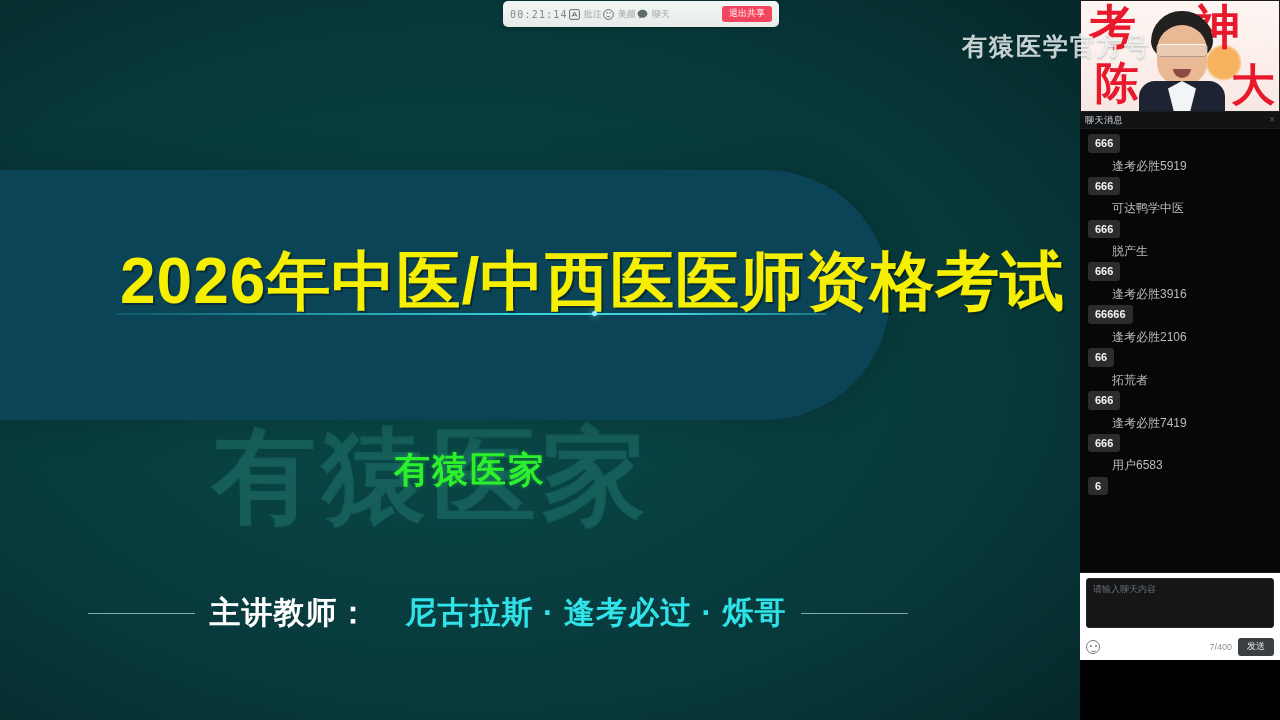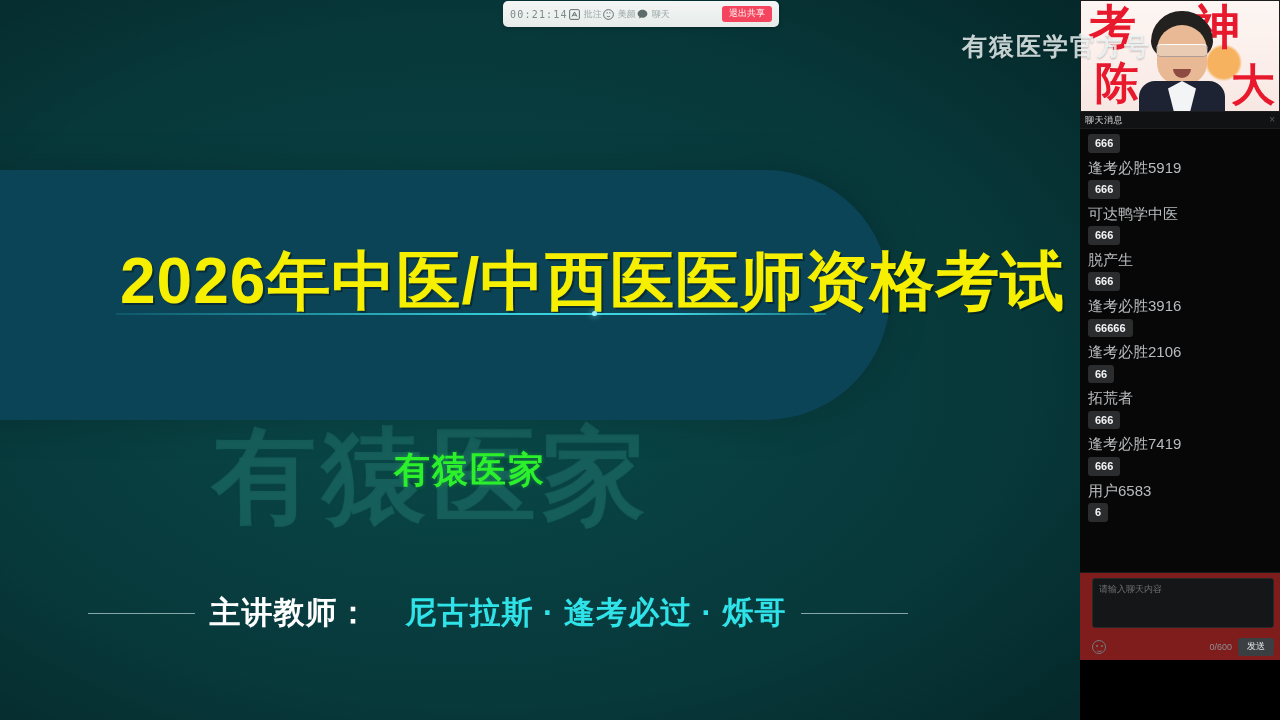--- a/index.html
+++ b/index.html
@@ -339,45 +339,46 @@
   .chat-list {
     flex: 1 1 auto;
     overflow: hidden;
     padding: 4px 0 2px 0;
   }
   .msg {
     padding: 0 0 0 8px;
     margin-bottom: 7px;
   }
   .msg-user {
-    font-size: 15px;
+    font-size: 12px;
     color: #b9bcbf;
     margin-bottom: 3px;
     line-height: 1.1;
     white-space: nowrap;
     overflow: hidden;
+    margin-left: 24px;
   }
   .msg-bubble {
     display: inline-block;
     background: #2b2c2e;
     color: #f2f4f6;
     font-size: 11px;
     font-weight: bold;
     border-radius: 3px;
     padding: 3px 7px;
     line-height: 1.15;
     max-width: 170px;
     word-break: break-all;
   }
 
   .chat-compose {
     flex: 0 0 auto;
     border-top: 1px solid #1a1b1d;
-    background: #7f1d1d;
-    padding: 5px 6px 4px 12px;
+    background: #ffffff;
+    padding: 5px 6px 4px 6px;
   }
   .chat-input {
     width: 100%;
     height: 50px;
     background: #151617;
     border: 1px solid #262829;
     border-radius: 3px;
     color: #cfd3d6;
     font-size: 9px;
     padding: 5px 6px;
@@ -581,21 +582,21 @@
           <div class="msg-user">用户6583</div>
           <div class="msg-bubble">6</div>
         </div>
 
       </div>
 
       <div class="chat-compose">
         <textarea class="chat-input" placeholder="请输入聊天内容" style=""></textarea>
         <div class="chat-actions">
           <span class="emoji-btn"></span>
-          <span class="char-count">0/600</span>
+          <span class="char-count">7/400</span>
           <button class="send-btn">发送</button>
         </div>
       </div>
     </div>
 
     <div class="right-bottom-filler"></div>
   </div>
 
 </div>
 

